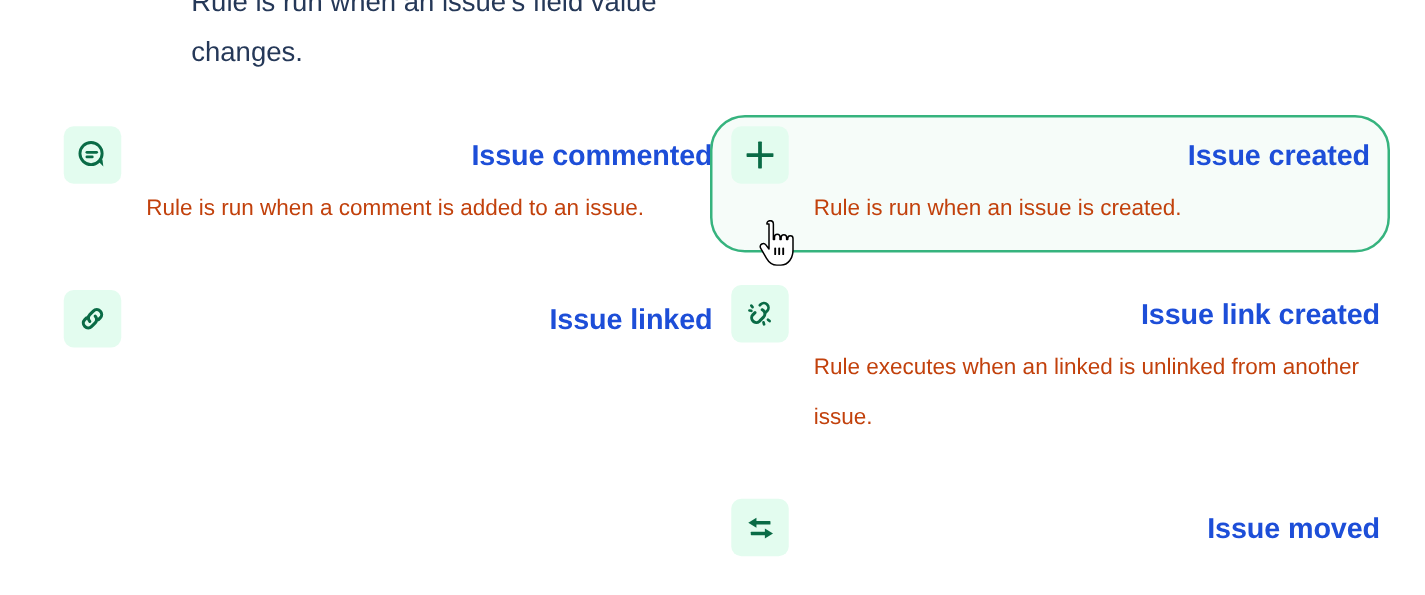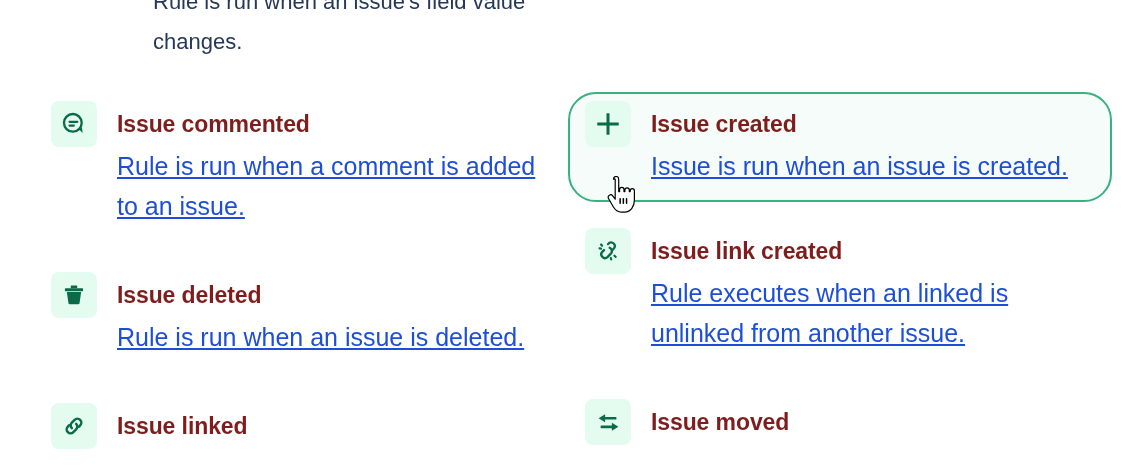--- a/index.html
+++ b/index.html
@@ -70,33 +70,33 @@
     flex: 1 1 auto;
     min-width: 0;
     padding-top: 0px;
   }
 
   .card-title {
     font-size: 23px;
     font-weight: bold;
     line-height: 28px;
     letter-spacing: -0.1px;
-    color: #7f1d1d;
+    color: #1d4ed8;
     margin: 0 0 8px 0;
     white-space: nowrap;
+    text-align: right;
   }
 
   .card-desc {
-    font-size: 25px;
+    font-size: 18px;
     font-weight: normal;
     line-height: 40px;
-    color: #1d4ed8;
+    color: #c2410c;
     margin: 0;
     max-width: 420px;
-    text-decoration: underline;
   }
 
   
   .desc-fragment {
     position: absolute;
     top: -18px;
     font-size: 22px;
     line-height: 40px;
     color: #253858;
     width: 430px;
@@ -133,35 +133,20 @@
             <rect x="7.2" y="12.4" width="5.6" height="1.9" rx="0.95" fill="#0a6b46"></rect>
           </svg>
         </span>
         <div class="card-body">
           <div class="card-title">Issue commented</div>
           <p class="card-desc">Rule is run when a comment is added to an issue.</p>
         </div>
       </div>
     </div>
 
-    <div class="card" style="margin-top:21px">
-      <div class="card-row">
-        <span class="icon-tile">
-          <svg width="26" height="26" viewBox="0 0 24 24" fill="none">
-            <rect x="9" y="3.2" width="6" height="2.6" rx="0.6" fill="#0a6b46"></rect>
-            <rect x="3.6" y="5.8" width="16.8" height="2.7" rx="0.6" fill="#0a6b46"></rect>
-            <path d="M5.4 9.2 h13.2 l-1.5 10.4 a1.2 1.2 0 0 1 -1.2 1.0 h-7.8 a1.2 1.2 0 0 1 -1.2 -1.0 Z" fill="#0a6b46"></path>
-          </svg>
-        </span>
-        <div class="card-body">
-          <div class="card-title">Issue deleted</div>
-          <p class="card-desc">Rule is run when an issue is deleted.</p>
-        </div>
-      </div>
-    </div>
 
     <div class="card card-clipped" style="margin-top:21px">
       <div class="card-row">
         <span class="icon-tile">
           <svg width="26" height="26" viewBox="0 0 24 24" fill="none" stroke="#0a6b46" stroke-width="2.3" stroke-linecap="round">
             <path d="M10.0 14.0 a3.6 3.6 0 0 1 0 -5.1 l2.6 -2.6 a3.6 3.6 0 0 1 5.1 5.1 l-1.3 1.3"></path>
             <path d="M14.0 10.0 a3.6 3.6 0 0 1 0 5.1 l-2.6 2.6 a3.6 3.6 0 0 1 -5.1 -5.1 l1.3 -1.3"></path>
           </svg>
         </span>
         <div class="card-body">
@@ -178,21 +163,21 @@
     <div class="card selected" style="margin-top:92px; width:544px;border-radius:28px;">
       <div class="card-row">
         <span class="icon-tile">
           <svg width="30" height="30" viewBox="0 0 24 24" fill="none">
             <rect x="10.8" y="3.4" width="2.4" height="17.2" rx="0.4" fill="#0a6b46"></rect>
             <rect x="3.4" y="10.8" width="17.2" height="2.4" rx="0.4" fill="#0a6b46"></rect>
           </svg>
         </span>
         <div class="card-body">
           <div class="card-title">Issue created</div>
-          <p class="card-desc">Issue is run when an issue is created.</p>
+          <p class="card-desc">Rule is run when an issue is created.</p>
         </div>
       </div>
     </div>
 
     <div class="card" style="margin-top:17px">
       <div class="card-row">
         <span class="icon-tile">
           <svg width="26" height="26" viewBox="0 0 24 24" fill="none" stroke="#0a6b46" stroke-width="2.2" stroke-linecap="round">
             <path d="M13.6 9.0 a3.4 3.4 0 0 1 1.0 5.5 l-3.1 3.1 a3.4 3.4 0 0 1 -4.8 -4.8 l1.6 -1.6"></path>
             <path d="M16.1 11.1 l1.3 -1.3 a3.4 3.4 0 0 0 -4.8 -4.8 l-0.7 0.7" stroke-width="2.0"></path>

